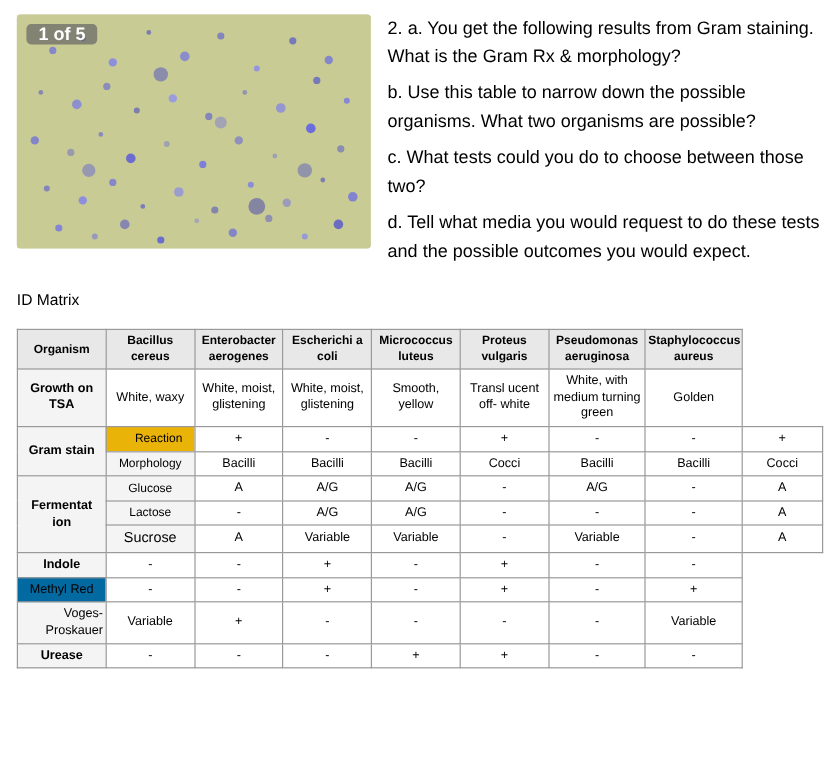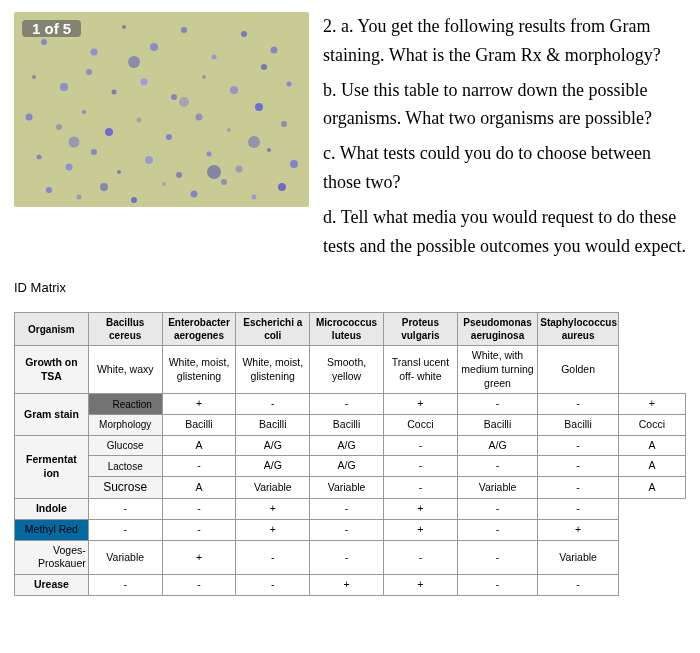--- a/index.html
+++ b/index.html
@@ -43,23 +43,22 @@
     
     .slide-dots {
       width: 100%;
       height: 100%;
       position: relative;
       background: #d4d8a8;
     }
 
     .questions-container {
       flex: 1;
-      font-size: 18px;
+      font-size: 15px;
       line-height: 1.6;
-      font-family: Liberation Serif, serif;
     }
 
     .questions-container p {
       margin-bottom: 6px;
     }
 
     .id-matrix-section {
       padding: 4px 14px 14px 14px;
     }
 
@@ -188,21 +187,21 @@
           <td>White, waxy</td>
           <td>White, moist, glistening</td>
           <td>White, moist, glistening</td>
           <td>Smooth, yellow</td>
           <td>Transl ucent off- white</td>
           <td>White, with medium turning green</td>
           <td>Golden</td>
         </tr>
         <tr>
           <td rowspan="2" style="font-weight: bold; background-color: rgb(244, 244, 244);">Gram stain</td>
-          <td style="background-color: #737373; font-size: 10px; padding-left: 16px;">Reaction</td>
+          <td style="background-color: #eab308; font-size: 10px; padding-left: 16px;">Reaction</td>
           <td>+</td>
           <td>-</td>
           <td>-</td>
           <td>+</td>
           <td>-</td>
           <td>-</td>
           <td>+</td>
         </tr>
         <tr>
           <td style="background-color: rgb(244, 244, 244); font-size: 10px;">Morphology</td>

